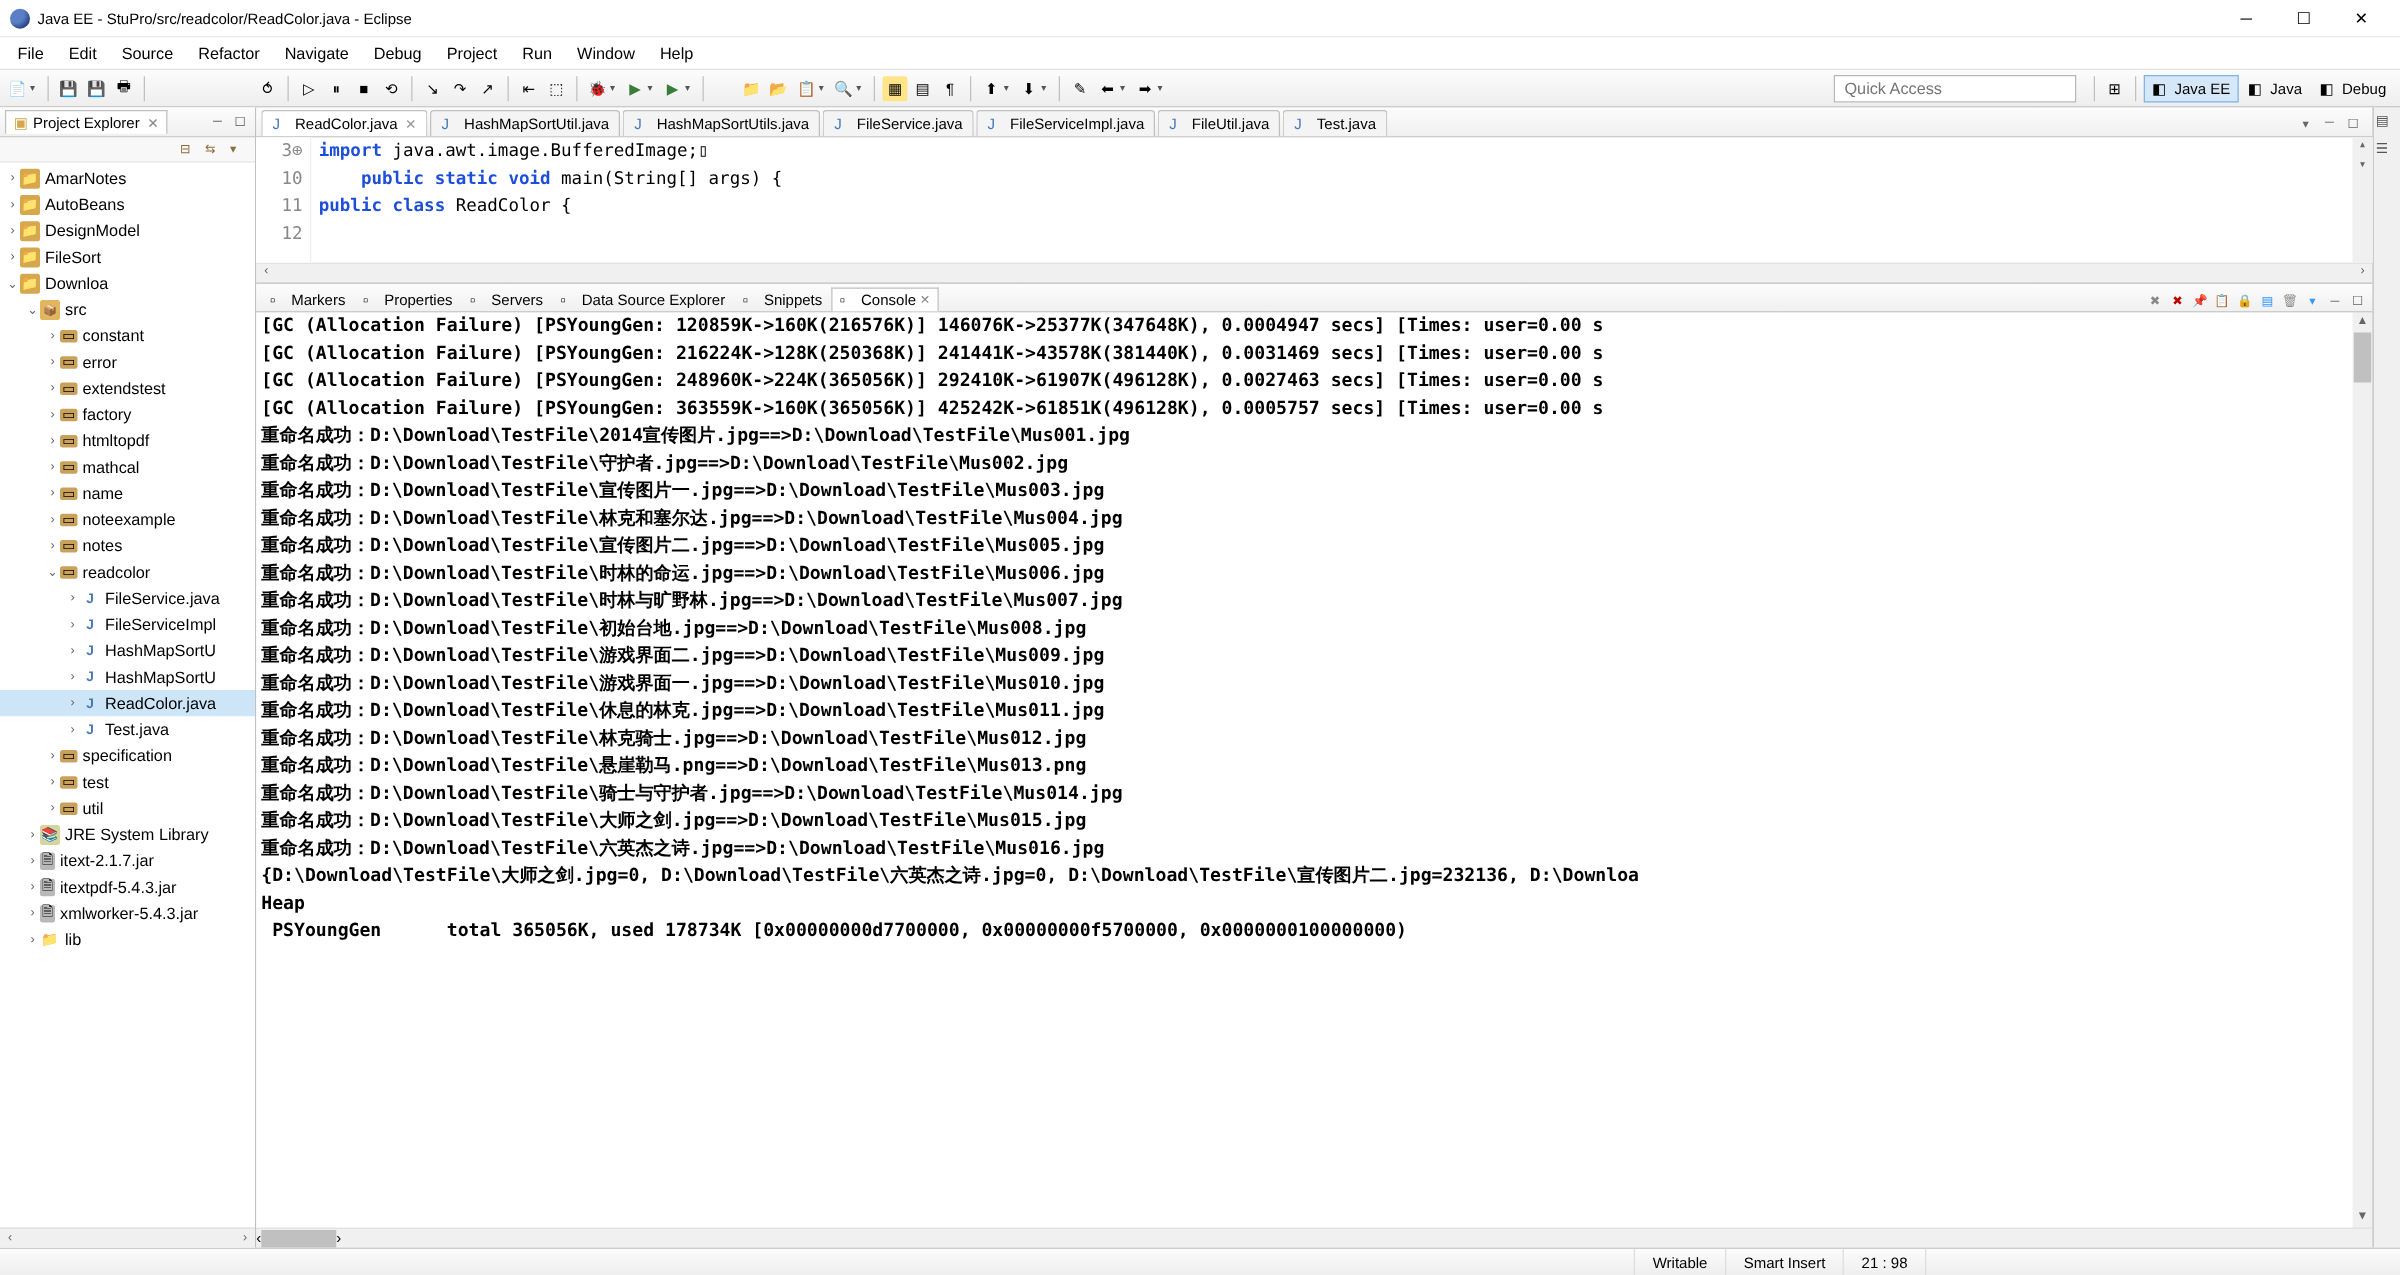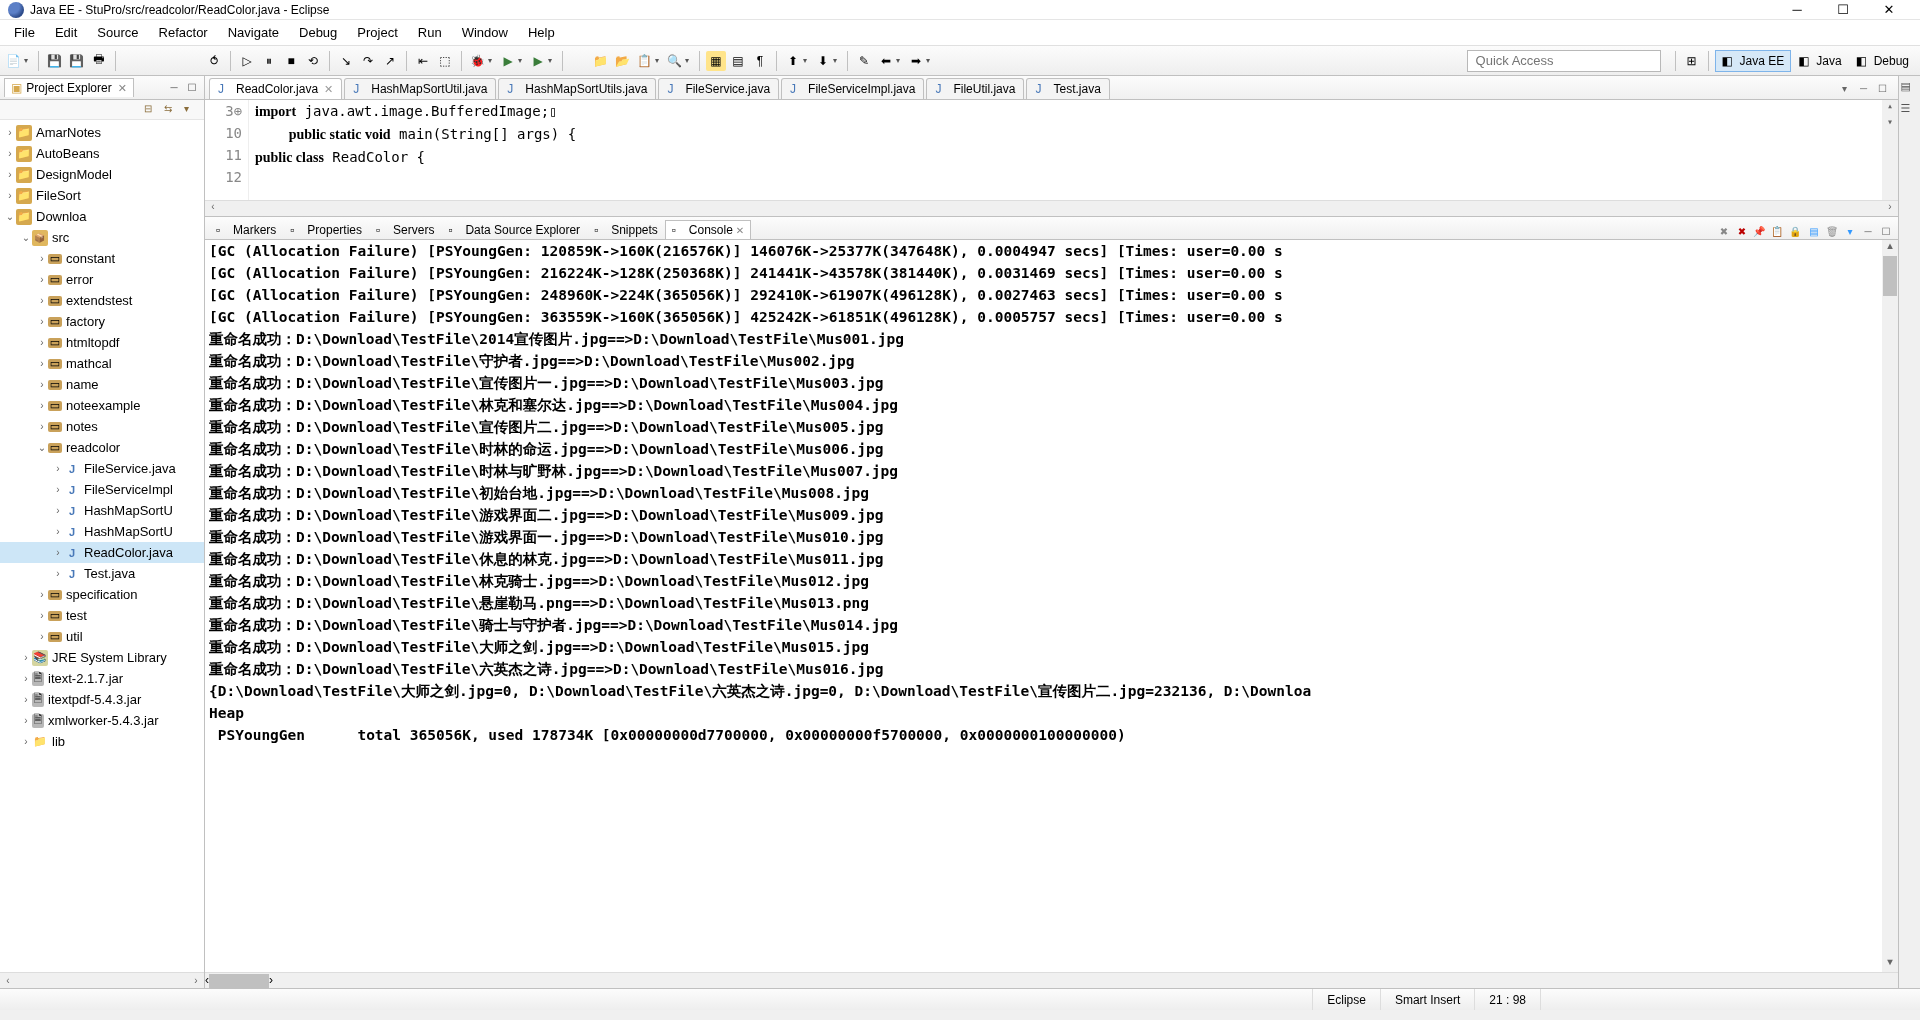--- a/index.html
+++ b/index.html
@@ -1,18 +1,18 @@
 <!DOCTYPE html>
 <html><head>
 <meta charset="utf-8">
 <style>
 * { box-sizing: border-box; margin: 0; padding: 0; }
 body { font-family: "Segoe UI", Tahoma, sans-serif; font-size: 12px; background: #f0f0f0; color: #000; overflow: hidden; width: 1920px; height: 1020px; }
 
-.titlebar { height: 20px; background: #fff; display: flex; align-items: center; padding: 0 8px; border-bottom: 1px solid #e5e5e5; }
+.titlebar { height: 30px; background: #fff; display: flex; align-items: center; padding: 0 8px; border-bottom: 1px solid #e5e5e5; }
 .titlebar .icon { width: 16px; height: 16px; margin-right: 6px; background: radial-gradient(circle at 30% 30%, #5b7fc7 40%, #2d4b8a 70%); border-radius: 50%; }
 .titlebar .title { flex: 1; font-size: 12px; }
 .titlebar .winbtns { display: flex; gap: 0; }
 .titlebar .winbtn { width: 46px; height: 30px; display: flex; align-items: center; justify-content: center; font-size: 13px; }
 
 .menubar { height: 26px; background: #fff; display: flex; align-items: center; padding: 0 4px; border-bottom: 1px solid #e0e0e0; }
 .menubar .mitem { padding: 4px 10px; font-size: 13px; cursor: default; }
 
 .toolbar { height: 30px; background: linear-gradient(#fcfcfc, #eeeeee); border-bottom: 1px solid #c0c0c0; display: flex; align-items: center; padding: 0 4px; gap: 2px; }
 .toolbar .tbtn { width: 20px; height: 20px; display: flex; align-items: center; justify-content: center; font-size: 12px; border-radius: 2px; }
@@ -60,21 +60,21 @@
 .editor-tab { padding: 3px 8px; background: #f4f4f4; border: 1px solid #c0c0c0; border-bottom: none; margin-right: 2px; display: flex; align-items: center; gap: 4px; font-size: 12px; white-space: nowrap; border-top-left-radius: 3px; border-top-right-radius: 3px; }
 .editor-tab.active { background: #fff; }
 .editor-tab .ficon { width: 14px; height: 14px; color: #4878b8; }
 .editor-tab .x { font-size: 11px; color: #999; margin-left: 2px; }
 .editor-tabs .tail { margin-left: auto; display: flex; gap: 2px; }
 .editor-tabs .tail .tbtn2 { width: 16px; height: 16px; font-size: 10px; color: #666; }
 
 .editor-body { height: 100px; background: #fff; position: relative; display: flex; font-family: Consolas, monospace; font-size: 14px; }
 .gutter { width: 44px; background: #fff; border-right: 1px solid #eee; text-align: right; padding-right: 6px; color: #888; line-height: 22px; }
 .code { flex: 1; padding-left: 6px; line-height: 22px; white-space: pre; overflow: hidden; }
-.kw { color: #000000; font-weight: bold; font-family: Liberation Serif, serif; }
+.kw { color: #1d4ed8; font-weight: bold; }
 .editor-vscroll { width: 16px; background: #f0f0f0; }
 .editor-vscroll .up, .editor-vscroll .dn { height: 16px; text-align: center; font-size: 10px; color: #666; }
 .editor-hscroll { height: 16px; background: #f0f0f0; border-top: 1px solid #ddd; display: flex; }
 .editor-hscroll .arrow { width: 16px; text-align: center; font-size: 10px; color: #666; }
 .editor-hscroll .track { flex: 1; }
 
 .bottom-tabs { height: 24px; background: linear-gradient(#fcfcfc, #f0f0f0); border-bottom: 1px solid #c0c0c0; border-top: 1px solid #c0c0c0; display: flex; align-items: flex-end; padding: 0 4px; }
 .bottom-tab { padding: 2px 6px; border: 1px solid transparent; border-bottom: none; display: flex; align-items: center; gap: 3px; font-size: 12px; }
 .bottom-tab.active { background: #fff; border: 1px solid #c0c0c0; border-bottom: none; }
 .bottom-tab .bicon { width: 14px; height: 14px; }
@@ -477,17 +477,17 @@
   </div>
 
   <div class="right-strip">
     <span class="rbtn">▤</span>
     <span class="rbtn">☰</span>
   </div>
 </div>
 
 <div class="statusbar">
   <div class="filler"></div>
-  <div class="cell">Eclipse</div>
+  <div class="cell">Writable</div>
   <div class="cell">Smart Insert</div>
   <div class="cell">21 : 98</div>
   <div class="cell" style="width:380px"></div>
 </div>
 
 </body></html>

